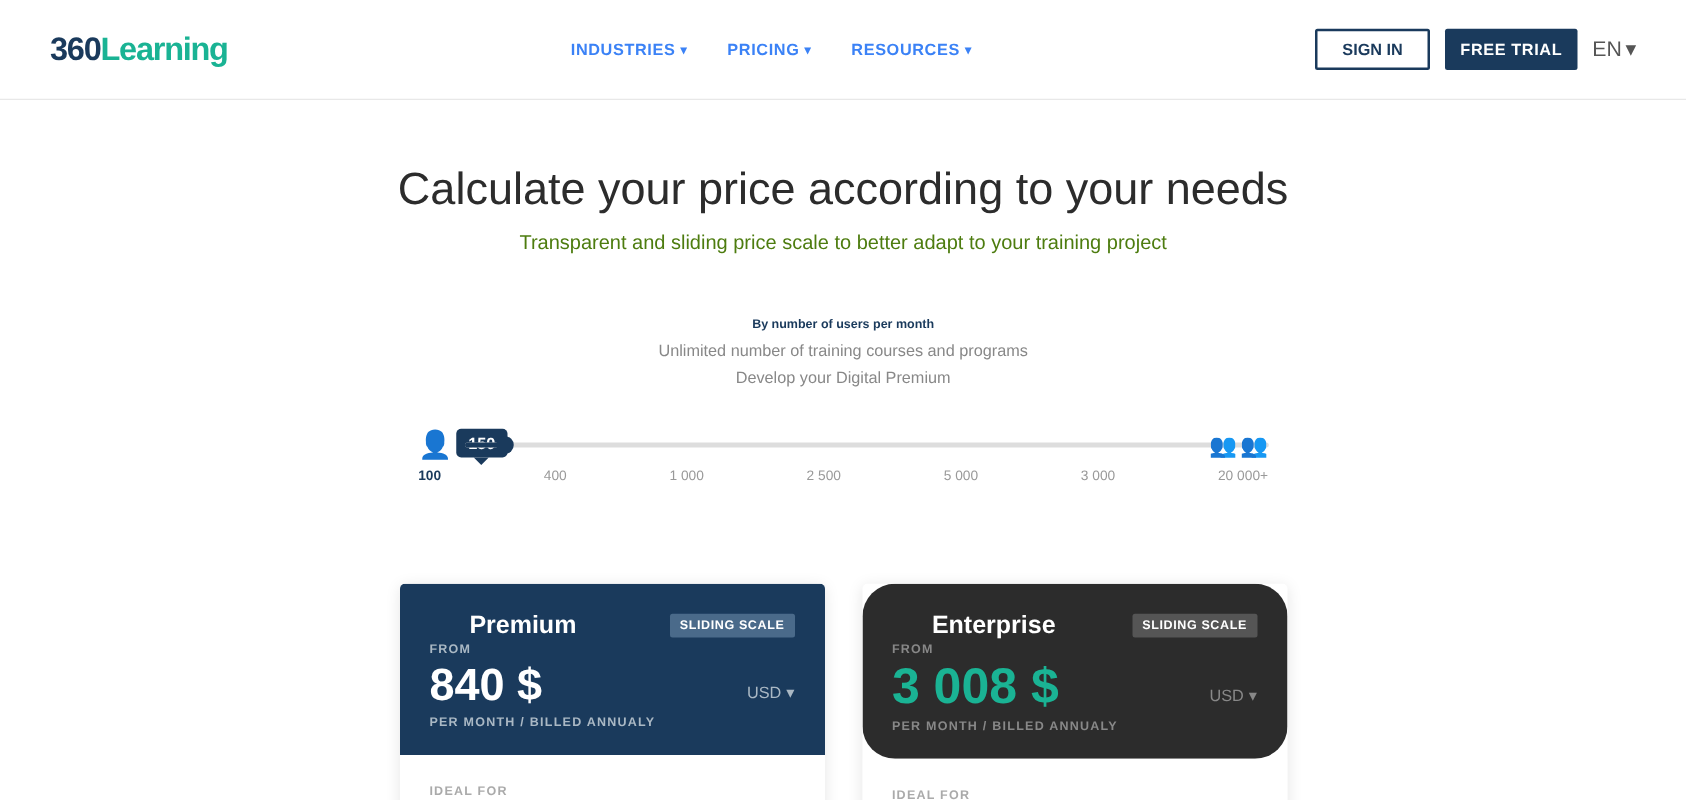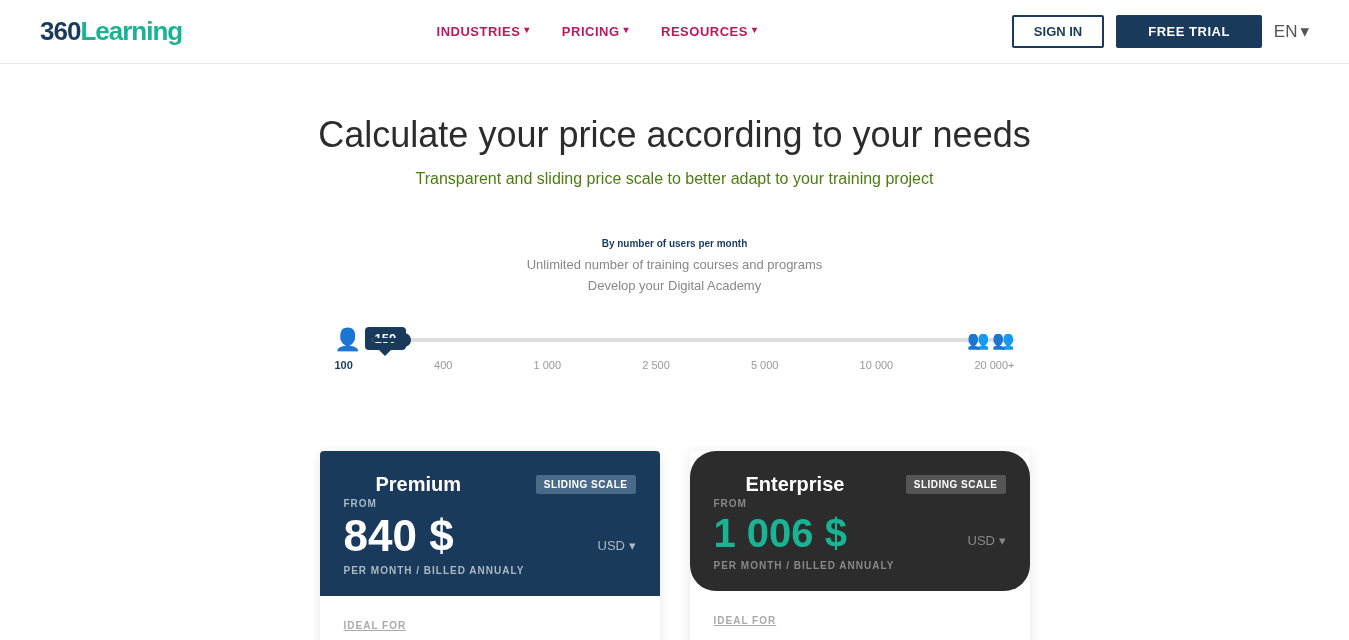--- a/index.html
+++ b/index.html
@@ -1,43 +1,43 @@
 <!DOCTYPE html>
 <html><head>
   <meta charset="utf-8">
   <style>
     * { box-sizing: border-box; margin: 0; padding: 0; }
     body { font-family: 'Segoe UI', Arial, sans-serif; background: #fff; color: #333; }
 
     
     nav {
       display: flex; align-items: center; justify-content: space-between;
-      padding: 0 40px; height: 64px; border-bottom: 1px solid #e8e8e8;
+      padding: 0 40px; height: 80px; border-bottom: 1px solid #e8e8e8;
       background: #fff;
     }
     .nav-logo {
       font-size: 26px; font-weight: 700; color: #1a3a5c; letter-spacing: -1px;
     }
     .nav-logo span { color: #1ab394; }
     .nav-links { display: flex; gap: 32px; align-items: center; }
     .nav-link {
-      font-size: 13px; font-weight: 600; color: #be185d; letter-spacing: 0.5px;
-      cursor: pointer; display: flex; gap: 4px;
+      font-size: 13px; font-weight: 600; color: #3b82f6; letter-spacing: 0.5px;
+      cursor: pointer; display: flex; align-items: center; gap: 4px;
       text-decoration: none;
     }
     .chevron { font-size: 10px; }
     .nav-actions { display: flex; align-items: center; gap: 12px; }
     .btn-signin {
       border: 2px solid #1a3a5c; color: #1a3a5c; background: #fff;
       padding: 7px 20px; font-size: 13px; font-weight: 600; cursor: pointer;
       border-radius: 2px;
     }
     .btn-free-trial {
       background: #1a3a5c; color: #fff;
-      padding: 9px 32px; font-size: 13px; font-weight: 700; cursor: pointer;
+      padding: 9px 12px; font-size: 13px; font-weight: 700; cursor: pointer;
       border: none; border-radius: 2px; letter-spacing: 0.5px;
     }
     .nav-lang { font-size: 17px; color: #555; cursor: pointer; display: flex; align-items: center; gap: 3px; }
 
     
     .hero { text-align: center; padding: 50px 20px 20px; }
     .hero h1 { font-size: 36px; font-weight: 400; color: #2c2c2c; margin-bottom: 14px; }
     .hero p { font-size: 16px; color: #4d7c0f; font-weight: 300; }
 
     
@@ -114,32 +114,32 @@
       background: #4a6a8a; color: #fff; font-size: 10px; font-weight: 700;
       padding: 4px 8px; border-radius: 2px; letter-spacing: 0.5px;
     }
     .sliding-scale-badge-dark {
       background: #555; color: #fff; font-size: 10px; font-weight: 700;
       padding: 4px 8px; border-radius: 2px; letter-spacing: 0.5px;
     }
     .from-label { font-size: 10px; font-weight: 700; color: #aab8c4; letter-spacing: 1px; margin-bottom: 2px; }
     .from-label-dark { font-size: 10px; font-weight: 700; color: #888; letter-spacing: 1px; margin-bottom: 2px; }
     .price-row { display: flex; justify-content: space-between; align-items: flex-end; }
-    .price-amount { font-size: 44px; font-weight: 700; color: #fff; }
+    .price-amount { font-size: 36px; font-weight: 700; color: #fff; }
     .price-amount-green { font-size: 40px; font-weight: 700; color: #1ab394; }
     .price-currency {
       display: flex; align-items: center; gap: 4px;
       font-size: 13px; color: #aab8c4; cursor: pointer; padding-bottom: 8px;
     }
     .price-currency-dark { color: #888; }
     .per-month { font-size: 10px; font-weight: 700; color: #aab8c4; letter-spacing: 1px; margin-top: 4px; }
     .per-month-dark { font-size: 10px; font-weight: 700; color: #888; letter-spacing: 1px; margin-top: 4px; }
 
     .card-body { background: #fff; padding: 24px; }
-    .ideal-label { font-size: 10px; font-weight: 700; color: #aaa; letter-spacing: 1px; margin-bottom: 8px; text-decoration: underline; }
+    .ideal-label { font-size: 10px; font-weight: 700; color: #aaa; letter-spacing: 1px; margin-bottom: 8px; }
   </style>
 </head>
 <body>
 
 <nav>
   <div style="cursor:pointer;">
     <span class="nav-logo">
       <span style="color:#1a3a5c;">360</span><span style="color:#1ab394;">Learning</span>
     </span>
   </div>
@@ -169,21 +169,21 @@
 
 <section class="hero">
   <h1>Calculate your price according to your needs</h1>
   <p>Transparent and sliding price scale to better adapt to your training project</p>
 </section>
 
 <section class="slider-section">
   <div class="slider-label">By number of users per month</div>
   <div class="slider-sublabel">
     <div>Unlimited number of training courses and programs</div>
-    <div>Develop your Digital Academy</div>
+    <div>Develop your Digital Premium</div>
   </div>
 
   <div class="slider-container">
 
     <div class="tooltip-wrapper">
       <div class="tooltip-box">150</div>
     </div>
 
     <div class="slider-track-row">
       <span class="user-icon">👤</span>
@@ -197,21 +197,21 @@
         </div>
       </div>
     </div>
 
     <div class="slider-ticks">
       <span class="tick-active">100</span>
       <span>400</span>
       <span>1 000</span>
       <span>2 500</span>
       <span>5 000</span>
-      <span>10 000</span>
+      <span>3 000</span>
       <span>20 000+</span>
     </div>
   </div>
 </section>
 
 <div class="pricing-row">
 
   <div class="card">
     <div class="card-premium-header">
       <div class="card-header-top">
@@ -235,21 +235,21 @@
   </div>
 
   <div class="card">
     <div class="card-enterprise-header">
       <div class="card-header-top">
         <span class="card-name">Enterprise</span>
         <span class="sliding-scale-badge-dark">SLIDING SCALE</span>
       </div>
       <div class="from-label-dark">FROM</div>
       <div class="price-row">
-        <span class="price-amount-green">1 006 $</span>
+        <span class="price-amount-green">3 008 $</span>
         <span class="price-currency price-currency-dark">
           <span>USD</span>
           <span>▾</span>
         </span>
       </div>
       <div class="per-month-dark">PER MONTH / BILLED ANNUALY</div>
     </div>
     <div class="card-body">
       <div class="ideal-label">IDEAL FOR</div>
 

